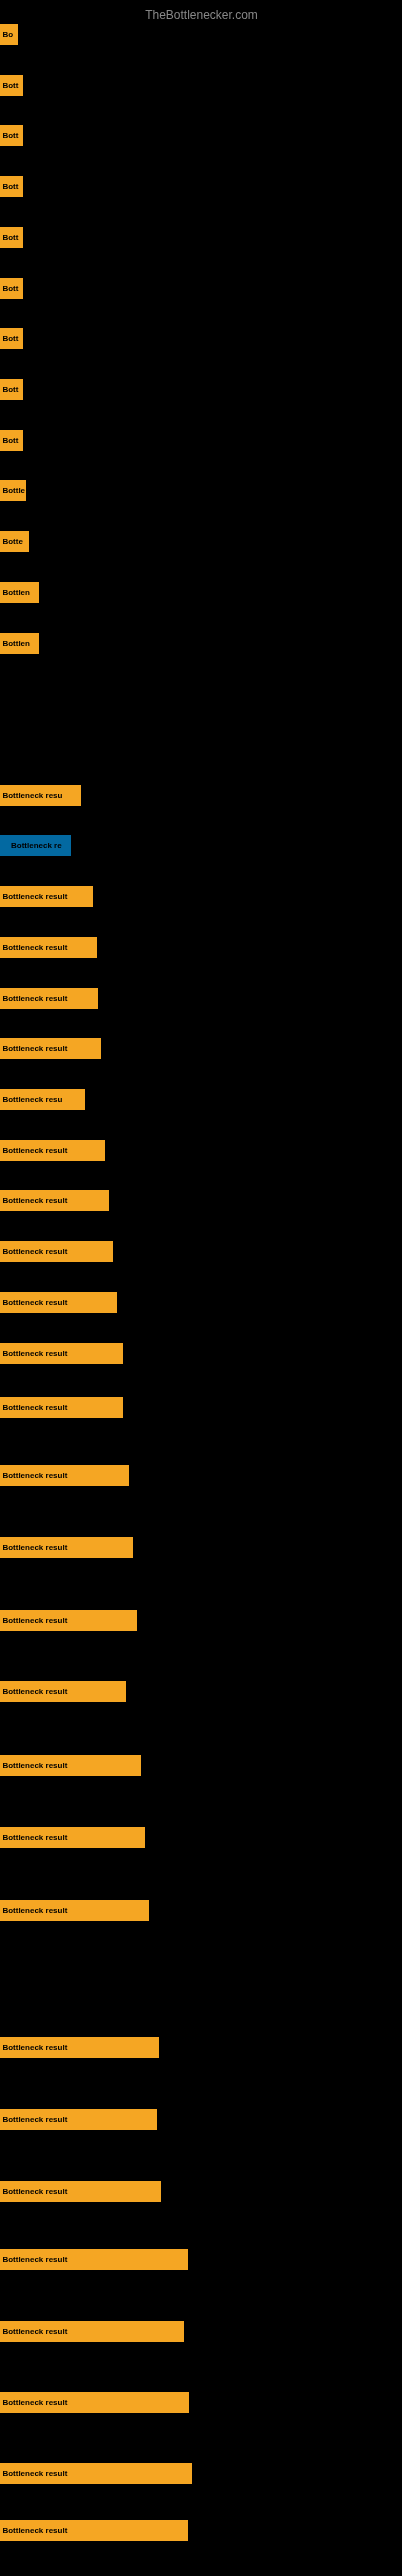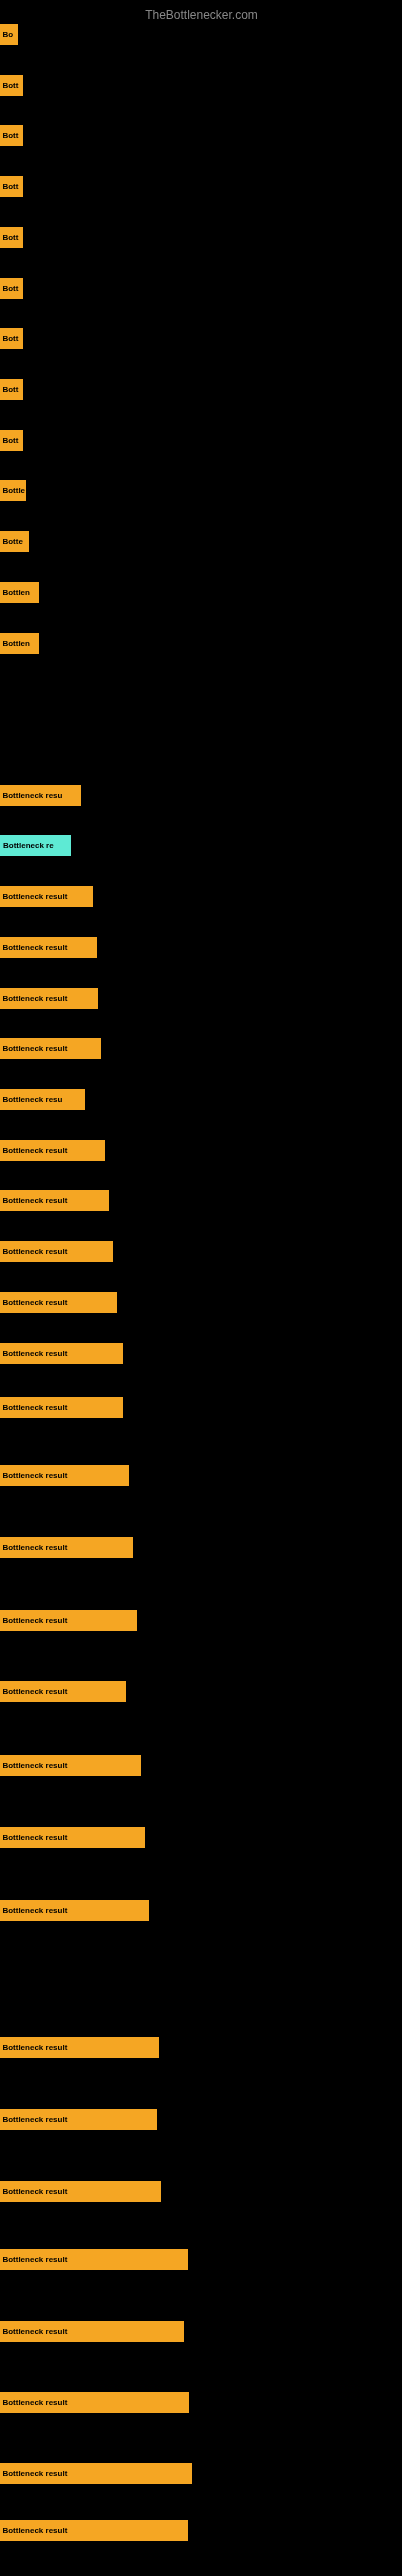--- a/index.html
+++ b/index.html
@@ -104,21 +104,21 @@
       <div style="background-color: rgb(245, 166, 35); width: 39px; height: 21px; display: flex; align-items: center; padding-left: 2.4px; overflow: hidden;">
         <span style="color: rgb(0, 0, 0); font-weight: bold; font-size: 8px; white-space: nowrap;">Bottlen</span>
       </div>
     </div>
     <div style="position: absolute; top: 761px; left: 0px; width: 403px;">
       <div style="background-color: rgb(245, 166, 35); width: 81px; height: 21px; display: flex; align-items: center; padding-left: 2.4px; overflow: hidden;">
         <span style="color: rgb(0, 0, 0); font-weight: bold; font-size: 8px; white-space: nowrap;">Bottleneck resu</span>
       </div>
     </div>
     <div style="position: absolute; top: 811px; left: 0px; width: 403px;">
-      <div style="background-color: #5eead4; width: 71px; height: 21px; display: flex; align-items: center; padding-left: 3px; overflow: hidden;">
+      <div style="background-color: #0369a1; width: 71px; height: 21px; display: flex; align-items: center; padding-left: 11px; overflow: hidden;">
         <span style="color: rgb(0, 0, 0); font-weight: bold; font-size: 8px; white-space: nowrap;">Bottleneck re</span>
       </div>
     </div>
     <div style="position: absolute; top: 862px; left: 0px; width: 403px;">
       <div style="background-color: rgb(245, 166, 35); width: 93px; height: 21px; display: flex; align-items: center; padding-left: 2.4px; overflow: hidden;">
         <span style="color: rgb(0, 0, 0); font-weight: bold; font-size: 8px; white-space: nowrap;">Bottleneck result</span>
       </div>
     </div>
     <div style="position: absolute; top: 913px; left: 0px; width: 403px;">
       <div style="background-color: rgb(245, 166, 35); width: 97px; height: 21px; display: flex; align-items: center; padding-left: 2.4px; overflow: hidden;">

